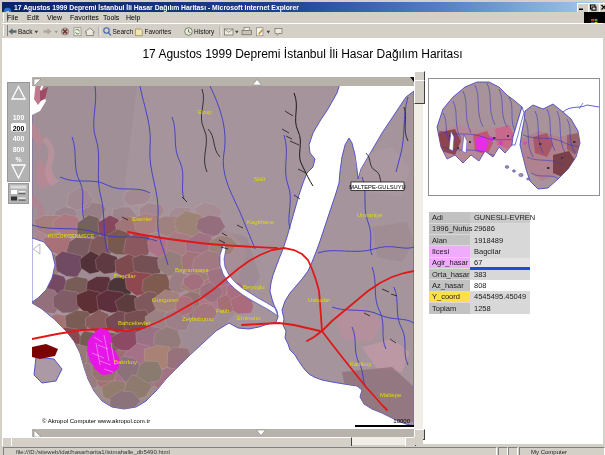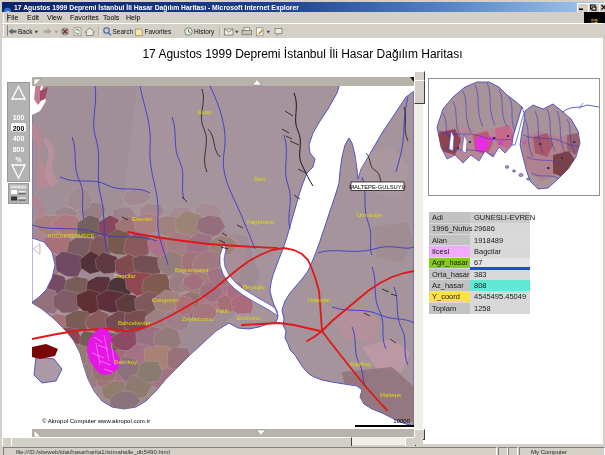--- a/index.html
+++ b/index.html
@@ -452,30 +452,30 @@
         </tr>
   <tr style="height:11.3px;">
           <td style="background:#c2c2c2;padding:0 0 0 3px;border-bottom:1px solid #dadada;">Alan</td>
           <td style="background:#d8d8d8;padding:0 0 0 4px;border-bottom:1px solid #dadada;">1918489</td>
         </tr>
   <tr style="height:11.3px;">
           <td style="background:#f0abfc;padding:0 0 0 3px;border-bottom:1px solid #dadada;">Ilcesi</td>
           <td style="background:#d8d8d8;padding:0 0 0 4px;border-bottom:1px solid #dadada;">Bagcilar</td>
         </tr>
   <tr style="height:11.3px;">
-          <td style="background:#84cc16;padding:0 0 0 3px;border-bottom:1px solid #dadada;margin-left:32px;">Agir_hasar</td>
+          <td style="background:#f0abfc;padding:0 0 0 3px;border-bottom:1px solid #dadada;margin-left:32px;">Agir_hasar</td>
           <td style="background:#e5e5e5;padding:0 0 0 4px;border-bottom:3px solid #1d4ed8;">67</td>
         </tr>
   <tr style="height:11.3px;">
           <td style="background:#c2c2c2;padding:0 0 0 3px;border-bottom:1px solid #dadada;">Orta_hasar</td>
           <td style="background:#d8d8d8;padding:0 0 0 4px;border-bottom:1px solid #dadada;">383</td>
         </tr>
   <tr style="height:11.3px;">
           <td style="background:#c2c2c2;padding:0 0 0 3px;border-bottom:1px solid #dadada;">Az_hasar</td>
-          <td style="background:#5eead4;padding:0 0 0 4px;border-bottom:1px solid #dadada;">808</td>
+          <td style="background:#ffffff;padding:0 0 0 4px;border-bottom:1px solid #dadada;">808</td>
         </tr>
   <tr style="height:11.3px;">
           <td style="background:#fde047;padding:0 0 0 3px;border-bottom:1px solid #dadada;">Y_coord</td>
           <td style="background:#d8d8d8;padding:0 0 0 4px;border-bottom:1px solid #dadada;">4545495.45049</td>
         </tr>
   <tr style="height:11.3px;">
           <td style="background:#c2c2c2;padding:0 0 0 3px;">Toplam</td>
           <td style="background:#d8d8d8;padding:0 0 0 4px;">1258</td>
         </tr>
  </tbody>

